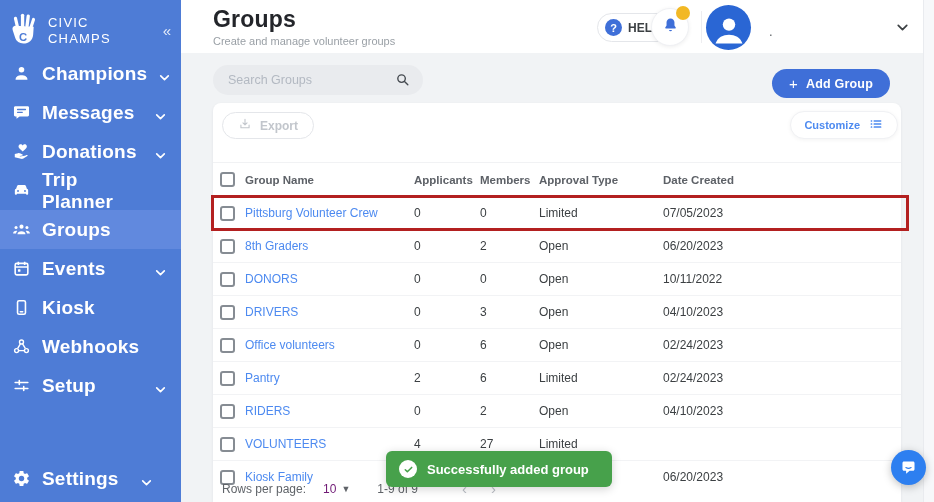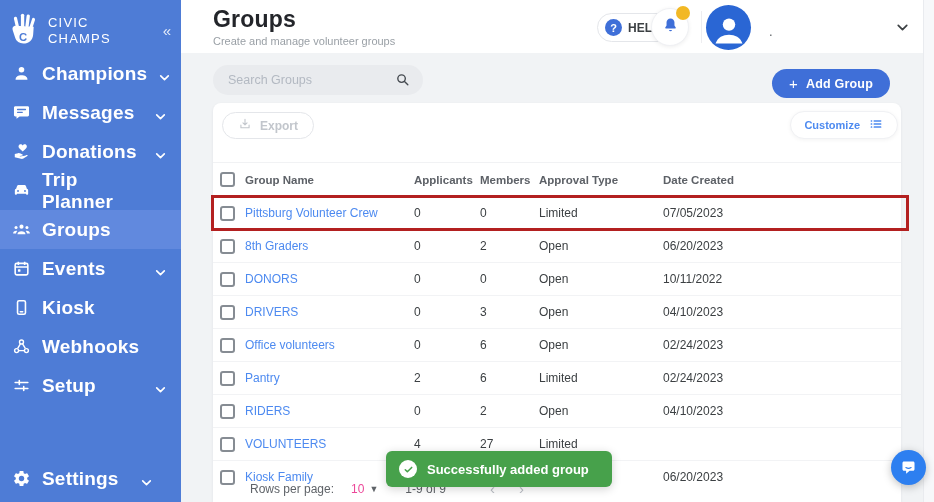--- a/index.html
+++ b/index.html
@@ -58,22 +58,22 @@
   .export-btn{position:absolute;left:9px;top:9px;height:27px;display:flex;align-items:center;gap:8px;padding:0 15px;border:1.5px solid #e4e6ea;border-radius:14px;background:#fff;color:#c2c6cc;font-size:12px;font-weight:700;cursor:default;}
   .export-btn svg{width:14px;height:14px;}
   .customize-btn{position:absolute;right:3px;top:8px;height:28px;display:flex;align-items:center;gap:8px;padding:0 13px;border:1px solid #f0f1f4;box-shadow:0 1px 4px rgba(0,0,0,.05);border-radius:15px;background:#fff;color:var(--link-blue);font-size:11px;font-weight:700;cursor:pointer;}
   .customize-btn svg{width:16px;height:16px;}
   .grid{display:grid;grid-template-columns:25px 169px 66px 59px 124px auto;align-items:center;padding-left:7px;}
   .thead{height:33px;color:#5d6167;font-size:11.5px;font-weight:700;}
   .trow{position:relative;height:33px;border-top:1px solid #f2f3f5;font-size:12px;color:#3c4043;cursor:pointer;}
   .trow .name{color:var(--link-blue);text-decoration:none;padding-right:6px;overflow:hidden;white-space:nowrap;}
   .trow.highlighted::after{content:"";position:absolute;left:-2px;right:-8px;top:-2px;bottom:-2px;border:3px solid var(--highlight-red);pointer-events:none;z-index:6;}
   .cb{width:15px;height:15px;border:2px solid #868c93;border-radius:3px;background:#fff;cursor:pointer;}
-  .tfoot{position:absolute;left:0;bottom:0;width:100%;height:27px;display:flex;align-items:center;padding-left:9px;font-size:12px;color:#5f6368;background:transparent;margin-left:28px;}
-  .rpp-value{margin-left:17px;color:#ec4899;cursor:pointer;}
+  .tfoot{position:absolute;left:0;bottom:0;width:100%;height:27px;display:flex;align-items:center;padding-left:9px;font-size:12px;color:#5f6368;background:transparent;}
+  .rpp-value{margin-left:17px;color:#701a75;cursor:pointer;}
   .rpp-caret{font-size:9px;margin-left:5px;color:#5f6368;cursor:pointer;}
   .range{margin-left:27px;}
   .pg{color:#b9bdc4;font-size:15px;cursor:default;line-height:1;}
   .pg.prev{margin-left:44px;}
   .pg.next{margin-left:24px;}
 
   
   .toast{position:absolute;left:357px;top:451px;width:226px;height:36px;background:var(--toast-green);border-radius:6px;display:flex;align-items:center;gap:10px;padding-left:13px;color:#fff;font-size:13px;font-weight:600;box-shadow:0 2px 10px rgba(0,0,0,.18);z-index:20;margin-left:29px;}
   .toast-check{width:18px;height:18px;border-radius:50%;background:#fff;display:flex;align-items:center;justify-content:center;flex:0 0 auto;}
   .toast-check svg{width:11px;height:11px;}

